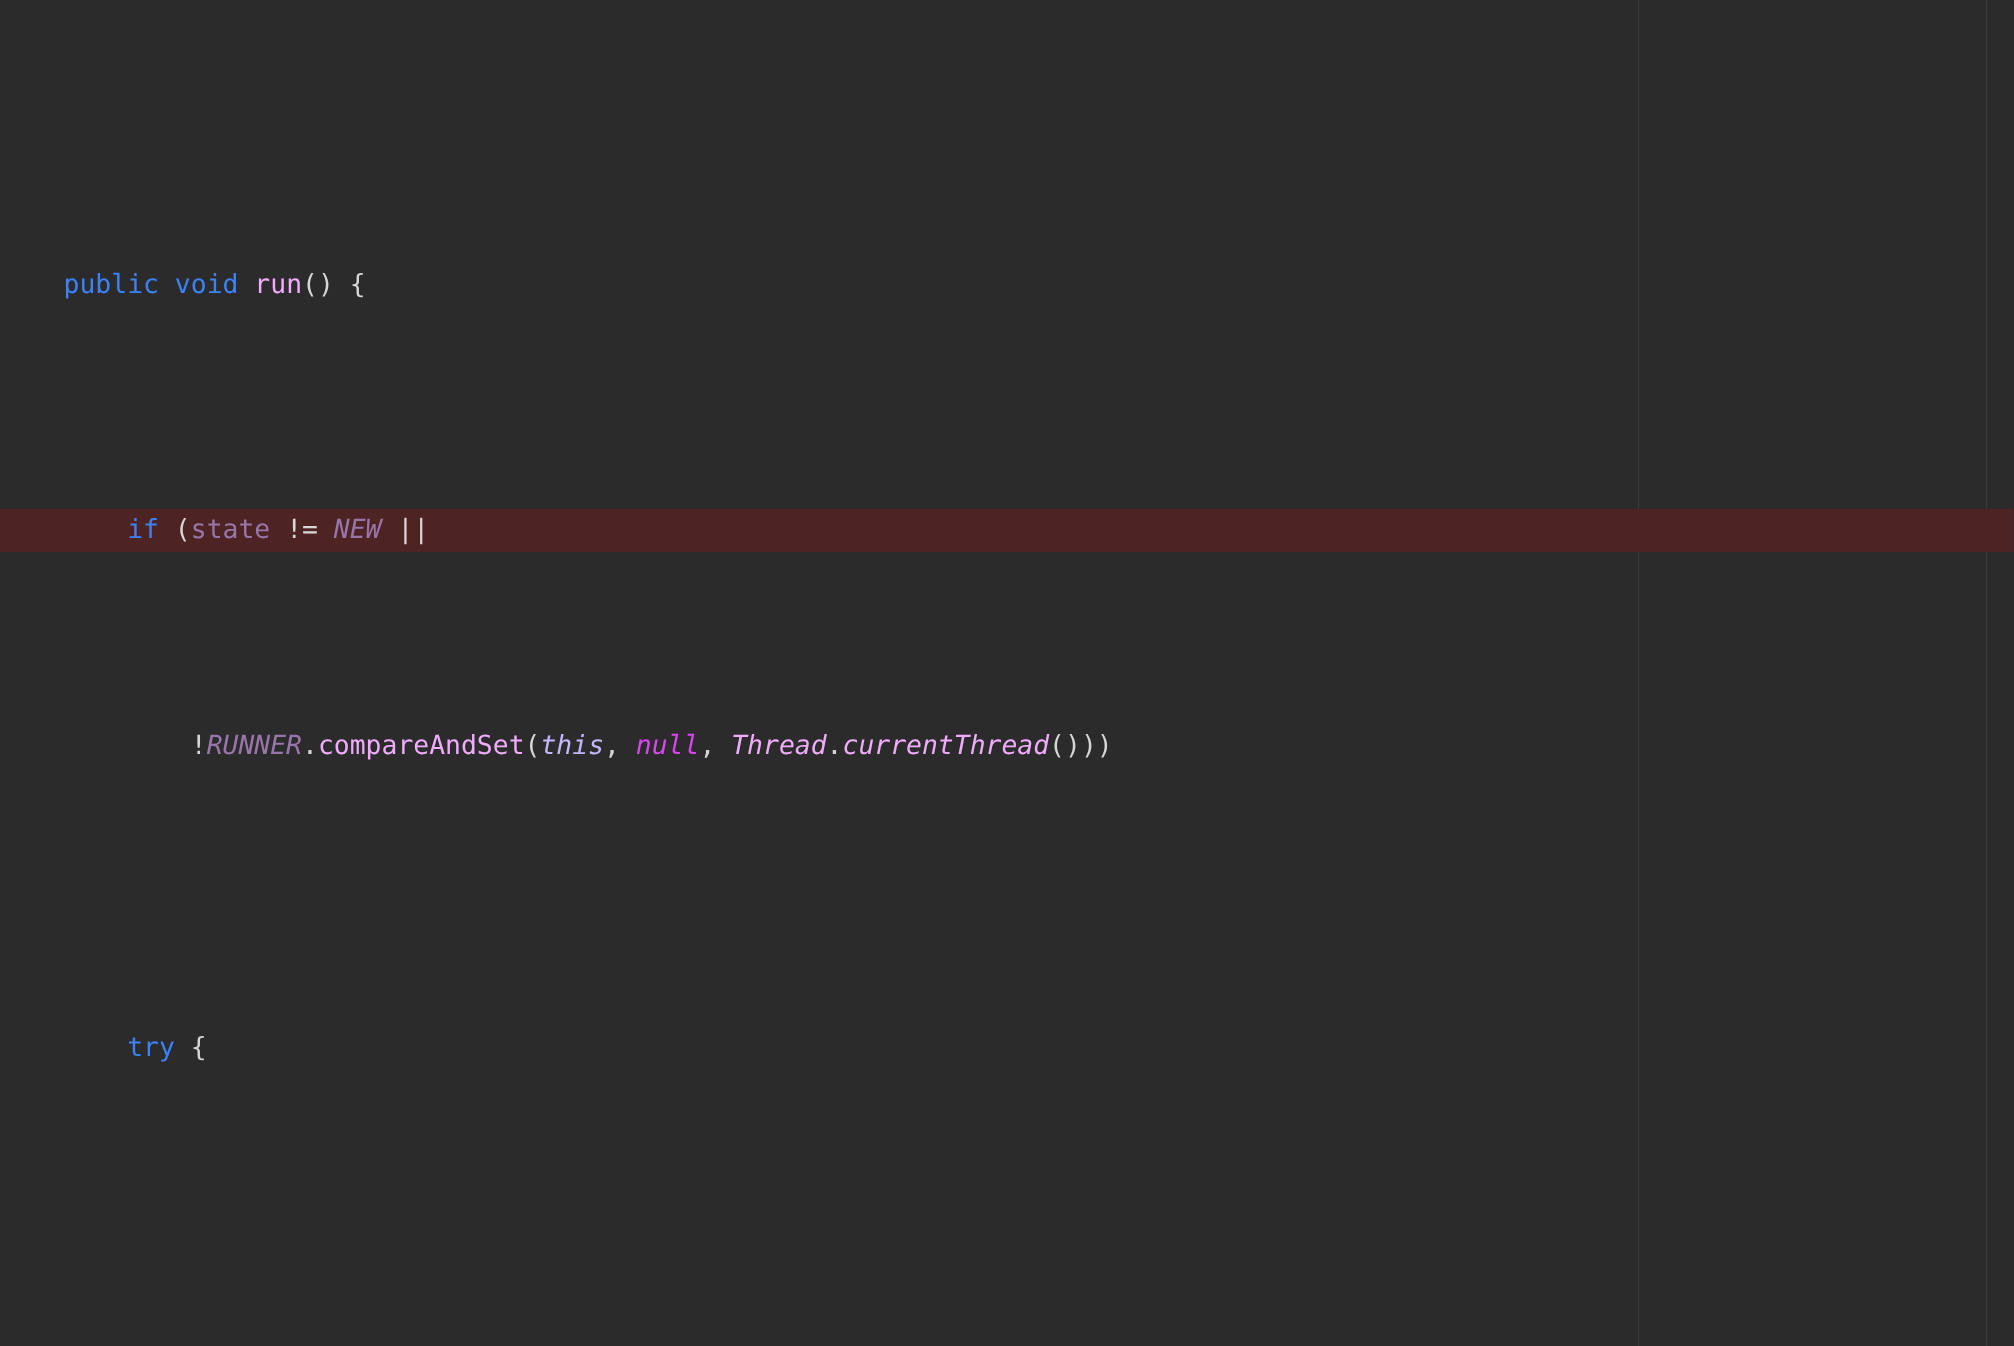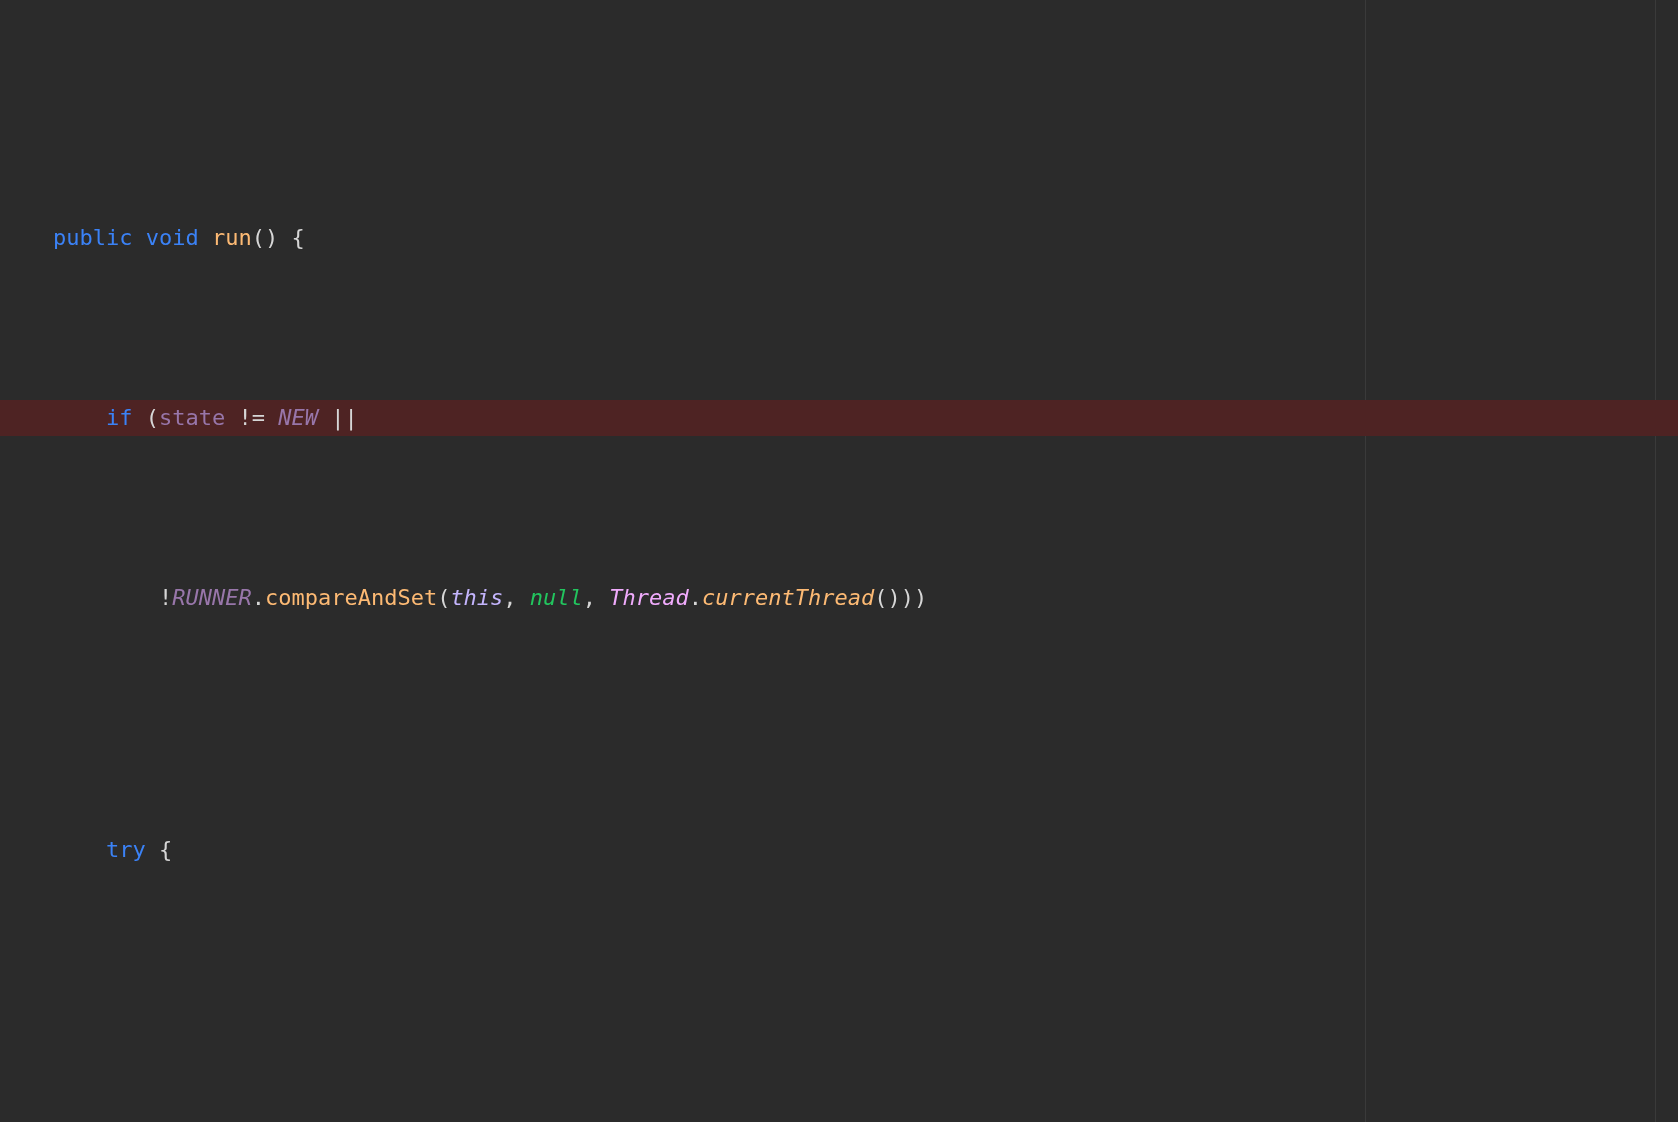--- a/index.html
+++ b/index.html
@@ -23,35 +23,36 @@
     position: absolute;
     top: 0;
     bottom: 0;
     width: 1px;
     background: #3a3a3a;
   }
   .ruler.r1 { left: 1365px; }
   .ruler.r2 { left: 1655px; }
   .line-hl-red {
     background: #4e2323;
+    margin-top: 24px;
   }
   .line {
     position: relative;
     display: block;
     width: 100%;
   }
   
   .kw    { color: #3b82f6; }       
-  .name  { color: #fdba74; }                            
+  .name  { color: #f0abfc; }                            
   .par   { color: #d6d6d6; }                            
   .const { color: #9876aa; font-style: italic; }        
   .op    { color: #d6d6d6; }
   .type  { color: #f0abfc; font-style: italic; }        
   .this  { color: #c4b5fd; font-style: italic; }
-  .nullk { color: #22c55e; font-style: italic; margin-top: 48px; }
+  .nullk { color: #d946ef; font-style: italic; margin-top: 48px; }
   .field { color: #9876aa; }
   .punct { color: #cf8e74; }
   .excl  { color: #d6d6d6; }
 </style>
 </head>
 <body>
 
 <div class="editor">
   <div class="ruler r1"></div>
   <div class="ruler r2"></div>

